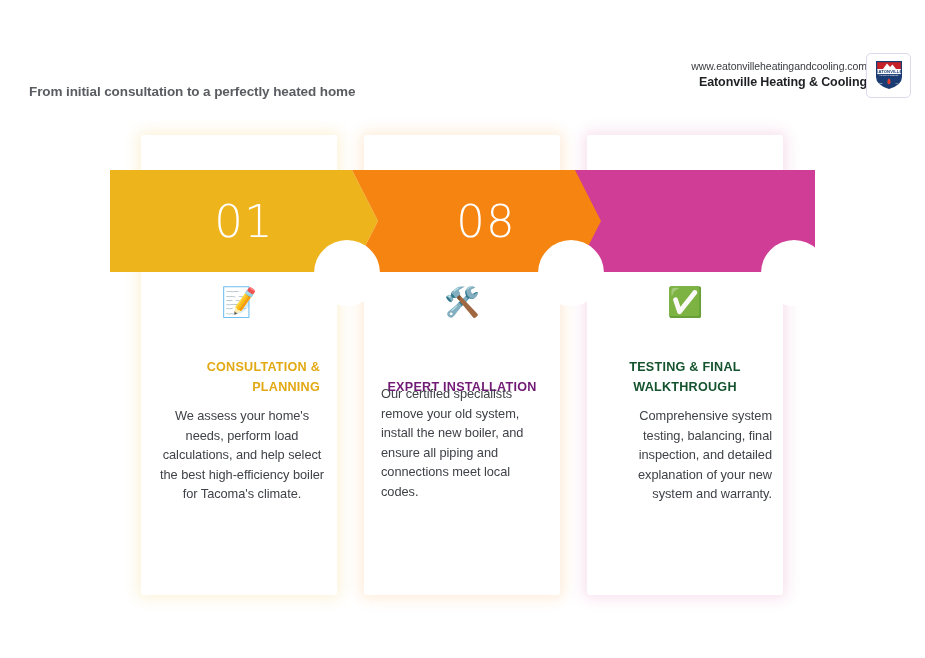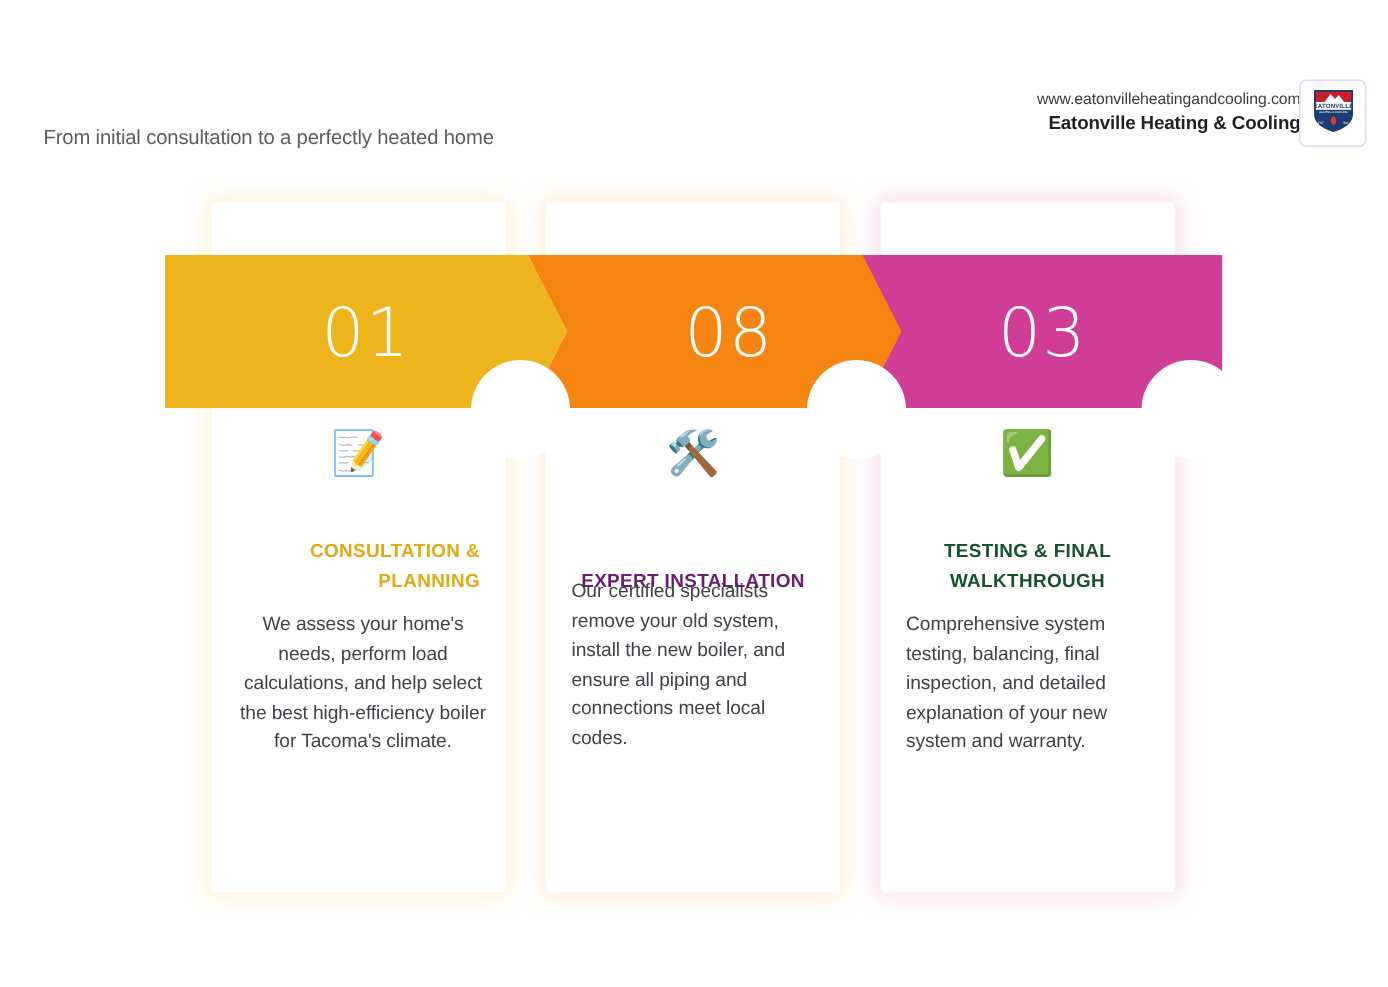--- a/index.html
+++ b/index.html
@@ -15,21 +15,21 @@
   
   #header { position:absolute; left:0; top:0; width:925px; height:120px; }
 
   #page-title {
     position:absolute; left:29px; top:46px;
     font-size:25px; font-weight:400; color:#2b2b2f;
     letter-spacing:-0.2px; white-space:nowrap;
   }
   #page-subtitle {
     position:absolute; left:29px; top:84px;
-    font-size:13.5px; font-weight:400; color:#5a5c62;
+    font-size:13.5px; font-weight:700; color:#5a5c62;
     letter-spacing:-0.1px; white-space:nowrap;
   }
 
   #brand-block {
     position:absolute; right:58px; top:57px;
     text-align:right;
   }
   #brand-name {
     font-size:12.5px; font-weight:700; color:#1f2024;
     letter-spacing:-0.1px; white-space:nowrap; line-height:16px;
@@ -122,21 +122,21 @@
   #title-2 { left:381px; top:377px; color:#701a75; }
   #title-3 { left:604px; top:357px; color:#14532d; }
 
   .card-body {
     position:absolute; width:168px;
     font-size:12.8px; font-weight:400; color:#3f4248;
     line-height:19.6px; letter-spacing:-0.05px;
   }
   #body-1 { left:158px; top:406px; text-align:center; }
   #body-2 { left:381px; top:384px; text-align:left; }
-  #body-3 { left:604px; top:406px; text-align:left; }
+  #body-3 { left:604px; top:406px; text-align:right; }
 </style>
 </head>
 <body>
 
 <div id="header">
 
 
   <div id="page-subtitle">From initial consultation to a perfectly heated home</div>
 
   <div id="brand-block">
@@ -166,21 +166,20 @@
 <div class="card" id="card-2"></div>
 <div class="card" id="card-3"></div>
 
 <div id="band">
   <div class="seg" id="seg-1"></div>
   <div class="seg" id="seg-2"></div>
   <div class="seg" id="seg-3"></div>
 
   <div class="step-number" id="num-1">01</div>
   <div class="step-number" id="num-2">08</div>
-  <div class="step-number" id="num-3">03</div>
 
   <div class="notch" id="notch-1"></div>
   <div class="notch" id="notch-2"></div>
   <div class="notch" id="notch-3"></div>
 </div>
 
 <div class="card-icon" id="icon-1">📝</div>
 <div class="card-icon" id="icon-2">🛠️</div>
 <div class="card-icon" id="icon-3">✅</div>
 

